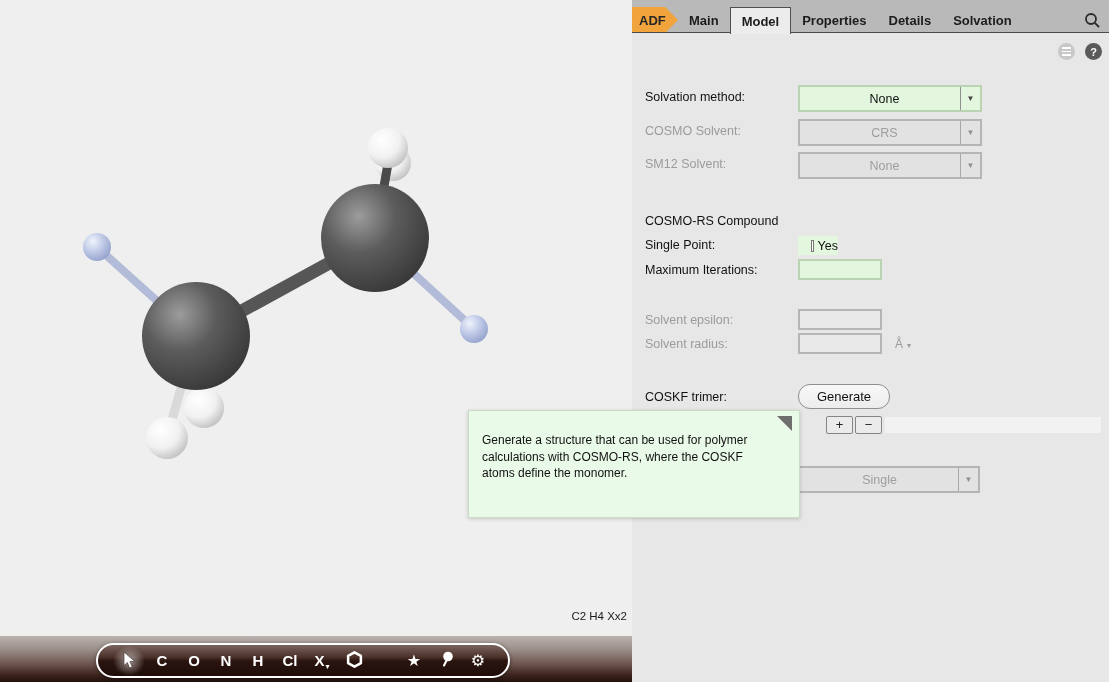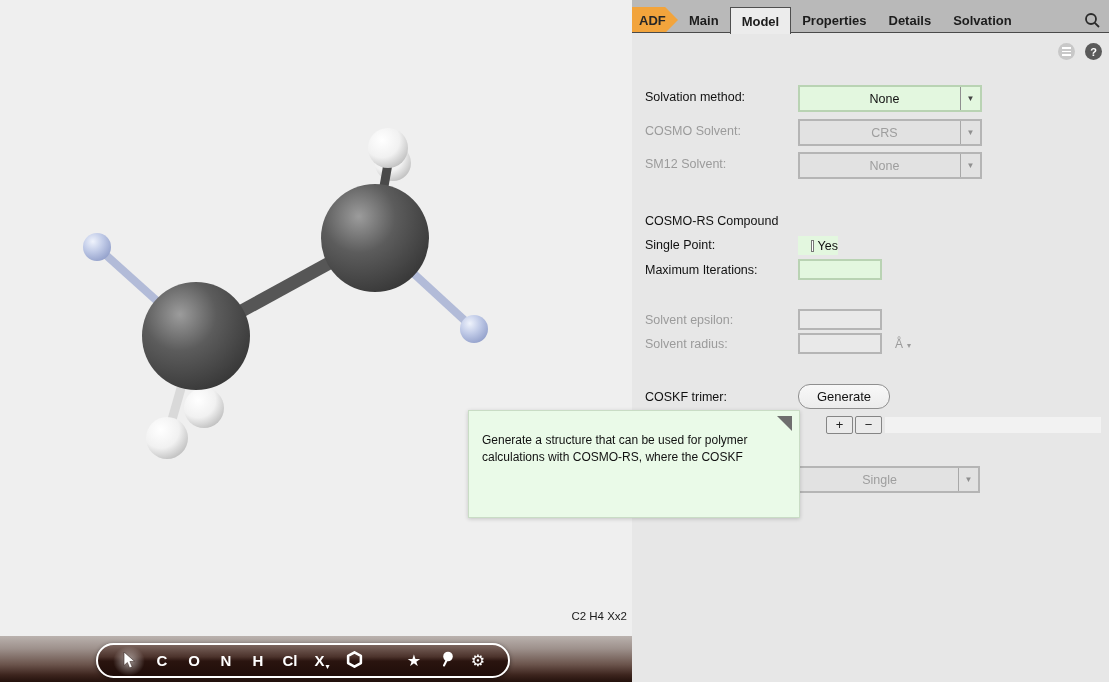--- a/index.html
+++ b/index.html
@@ -260,16 +260,17 @@
       <div class="arrowbox">▼</div>
     </div>
   </div>
 
   <div id="tooltip">
     <svg id="tooltip-corner" width="15" height="15" viewBox="0 0 15 15">
       <polygon points="0,0 15,0 15,15" fill="#6e6e6e"></polygon>
     </svg>
     <div class="tline">Generate a structure that can be used for polymer</div>
     <div class="tline">calculations with COSMO-RS, where the COSKF</div>
+    <div class="tline">atoms define the monomer.</div>
     <div class="tline"></div>
   </div>
 
 </div>
 
 </body></html>

